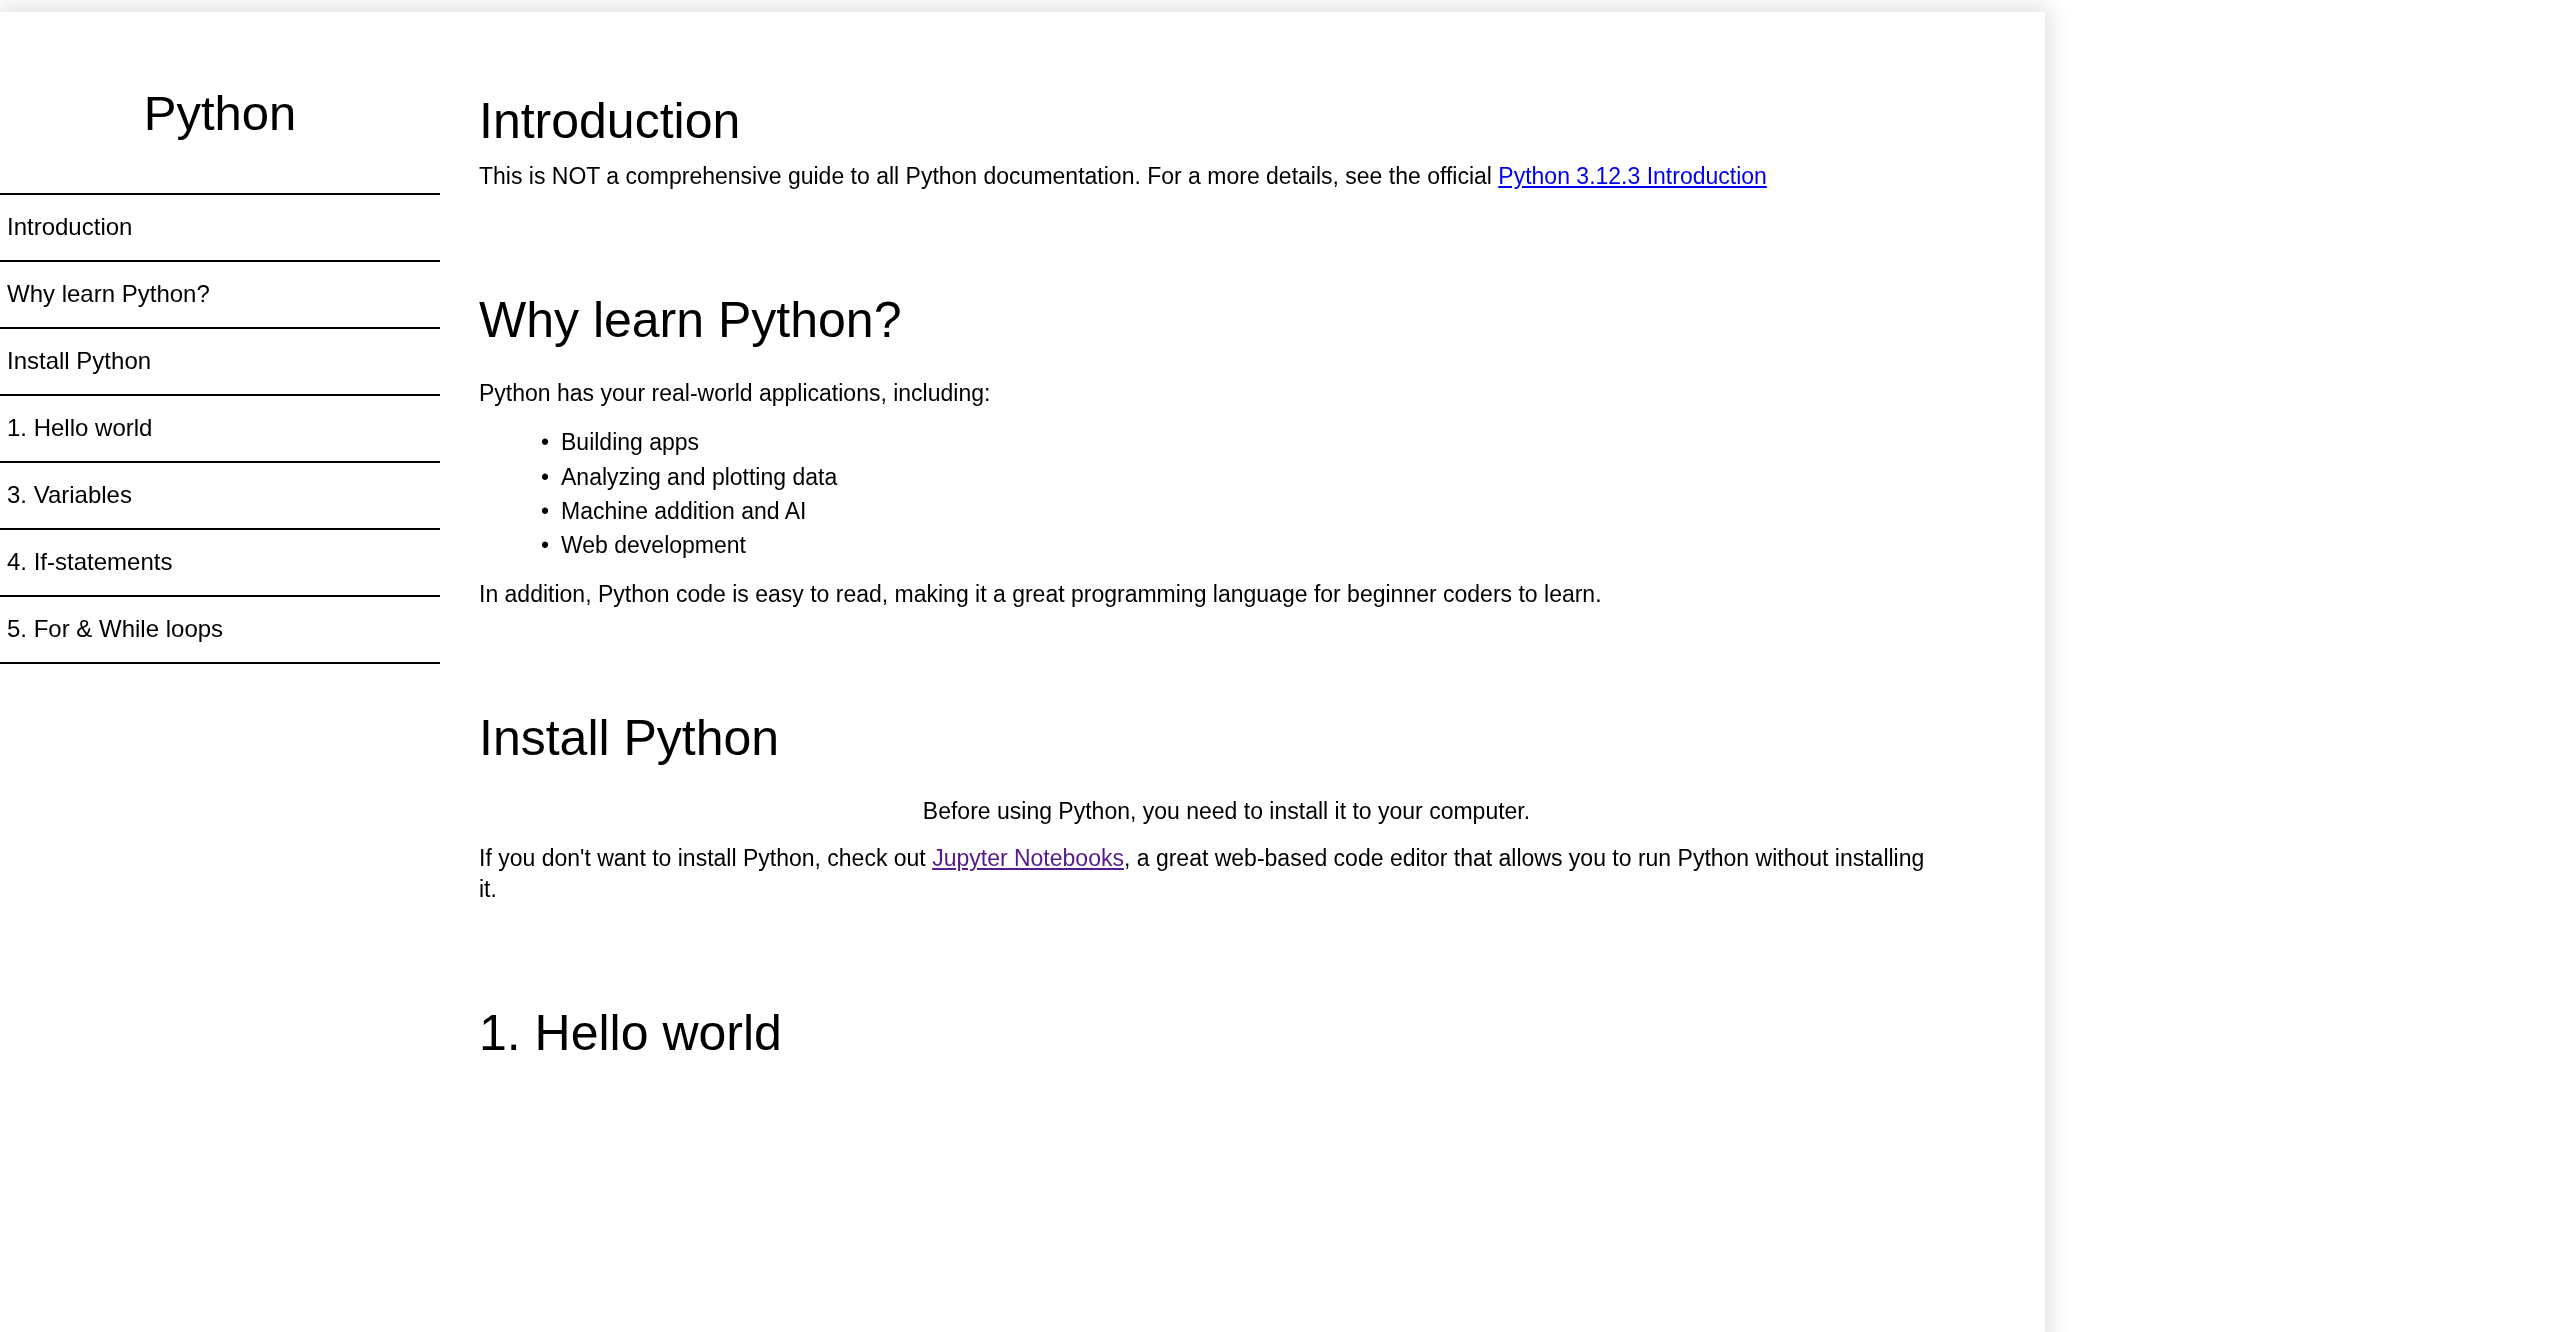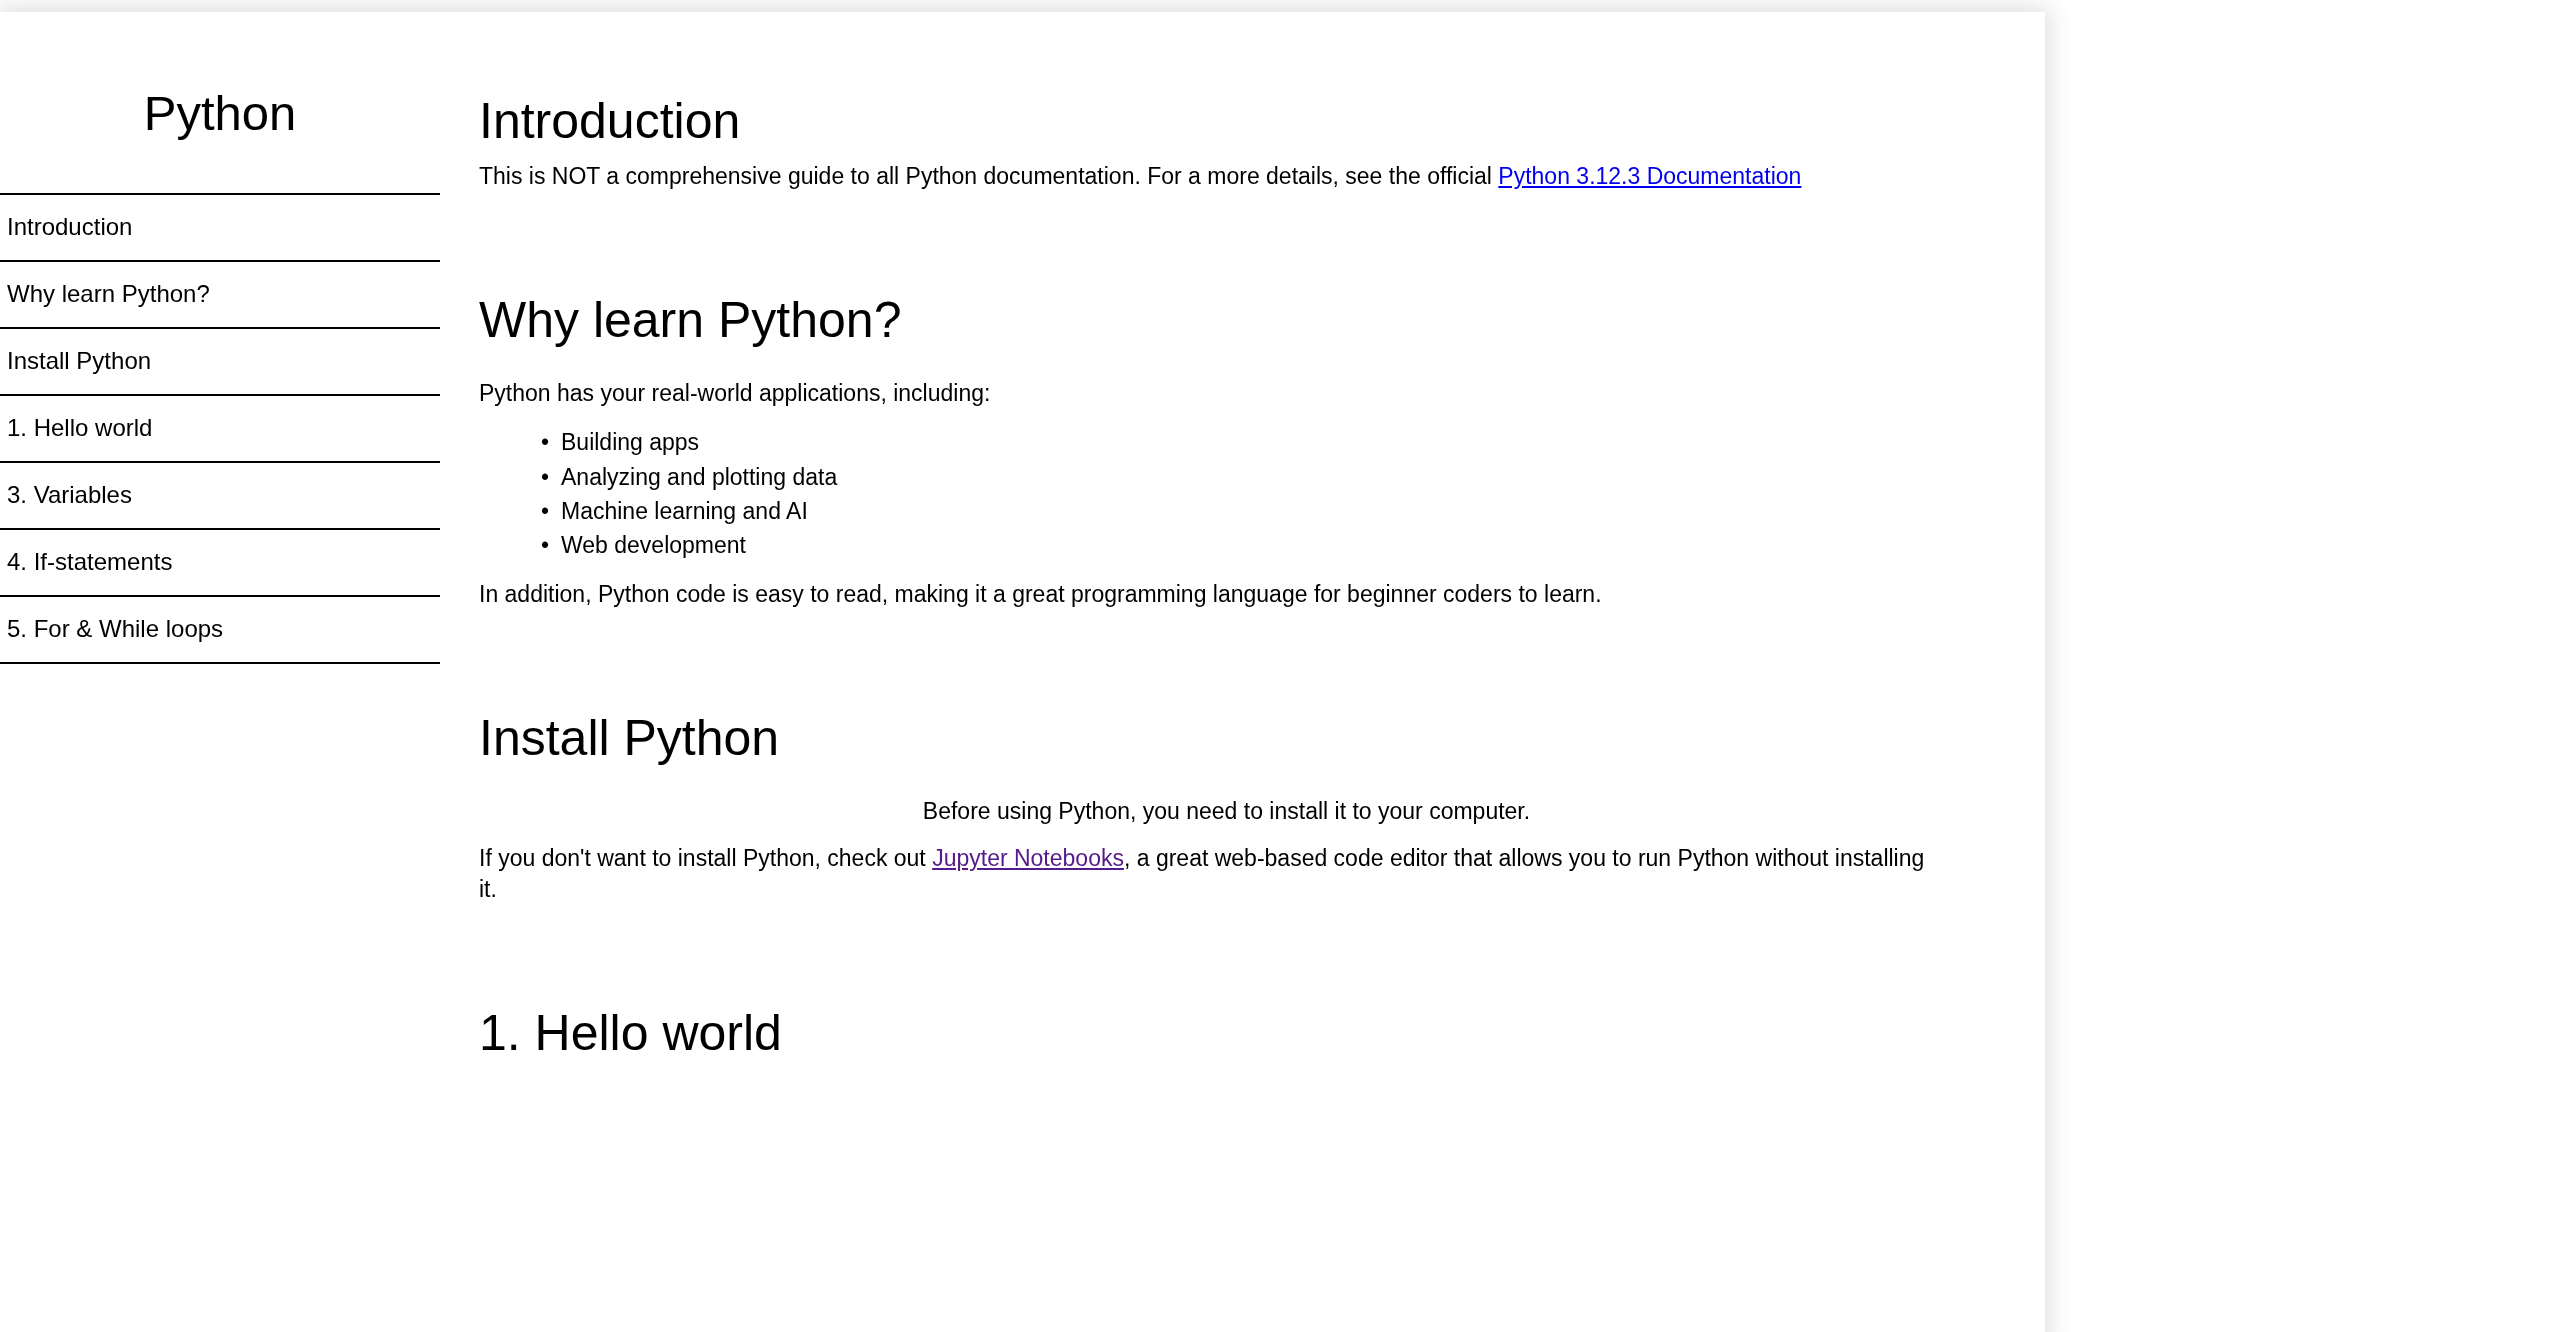--- a/index.html
+++ b/index.html
@@ -189,36 +189,36 @@
           </li>
         </ul>
       </nav>
 
       <main class="content">
 
         <h2 class="h-intro">Introduction</h2>
 
 
         <p class="p-intro-2">
-          <span>This is NOT a comprehensive guide to all Python documentation. For a more details, see the official </span><a class="link" href="#">Python 3.12.3 Documentation</a><span></span>
+          <span>This is NOT a comprehensive guide to all Python documentation. For a more details, see the official </span><a class="link" href="#">Python 3.12.3 Introduction</a><span></span>
         </p>
 
         <h2 class="h-why">Why learn Python?</h2>
 
         <p class="p-why-1">Python has your real-world applications, including:</p>
 
         <ul>
           <li>
             <span class="bullet">•</span><span>Building apps</span>
           </li>
           <li>
             <span class="bullet">•</span><span>Analyzing and plotting data</span>
           </li>
           <li>
-            <span class="bullet">•</span><span>Machine learning and AI</span>
+            <span class="bullet">•</span><span>Machine addition and AI</span>
           </li>
           <li>
             <span class="bullet">•</span><span>Web development</span>
           </li>
         </ul>
 
         <p class="p-why-2">In addition, Python code is easy to read, making it a great programming language for beginner coders to learn.</p>
 
         <h2 class="h-install">Install Python</h2>
 

